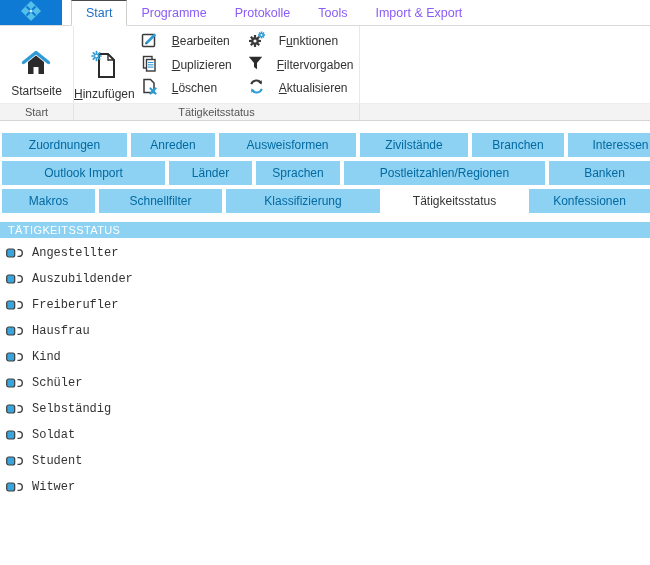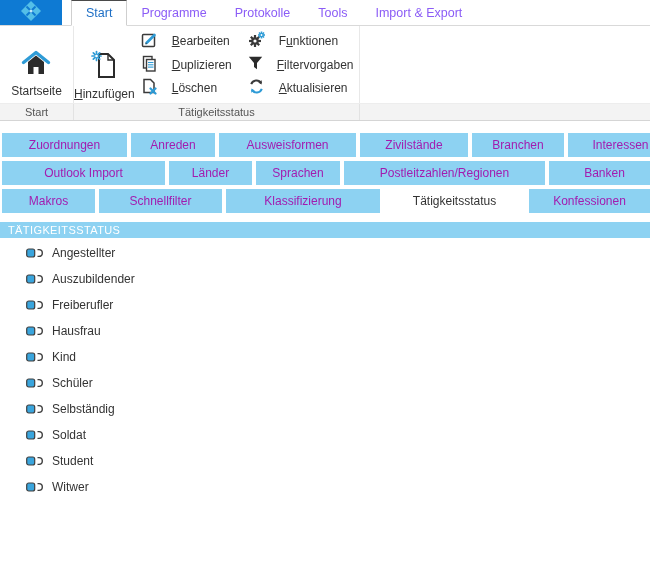--- a/index.html
+++ b/index.html
@@ -35,31 +35,31 @@
   .group-strip { height:17px; background:#f3f3f3; border-top:1px solid #ededed; display:flex; font-size:11px; color:#555; }
   .strip-cell { text-align:center; line-height:16px; }
   .strip-start { width:74px; border-right:1px solid #e2e2e2; }
   .strip-main  { width:286px; border-right:1px solid #e2e2e2; }
   .u { text-decoration:underline; }
   
   .tabgrid { margin-top:12px; }
   .tabrow { display:flex; margin-left:2px; margin-bottom:4px; height:24px; }
   .tabrow .gap { width:4px; flex:none; }
   .bluetab {
-    background:#8dd2f2; color:#a21caf; display:flex; align-items:center; justify-content:center;
+    background:#8dd2f2; color:#0369a1; display:flex; align-items:center; justify-content:center;
     font-size:12px; cursor:pointer; flex:none; white-space:nowrap; overflow:hidden;
   }
   .bluetab.selected { background:#fff; color:#333; }
   
   .sectionheader {
     margin-top:9px; height:16px; background:#8dd2f2; color:#fff;
     font-size:11px; line-height:16px; padding-left:8px; letter-spacing:0.4px;
   }
   .list { padding-top:2px; }
-  .listitem { display:flex; align-items:center; height:26px; padding-left:26px; gap:9px; cursor:pointer; }
+  .listitem { display:flex; align-items:center; height:26px; padding-left:6px; gap:9px; cursor:pointer;font-family:Liberation Mono, monospace; }
   .listitem svg { flex:none; display:block; }
 </style>
 </head>
 <body>
 
 <div class="topbar">
   <div class="applogo">
     <span>
       <svg width="30" height="24" viewBox="0 0 30 24">
         <polygon points="15,2 25,12 15,22 5,12" fill="#54bfe8"></polygon>

